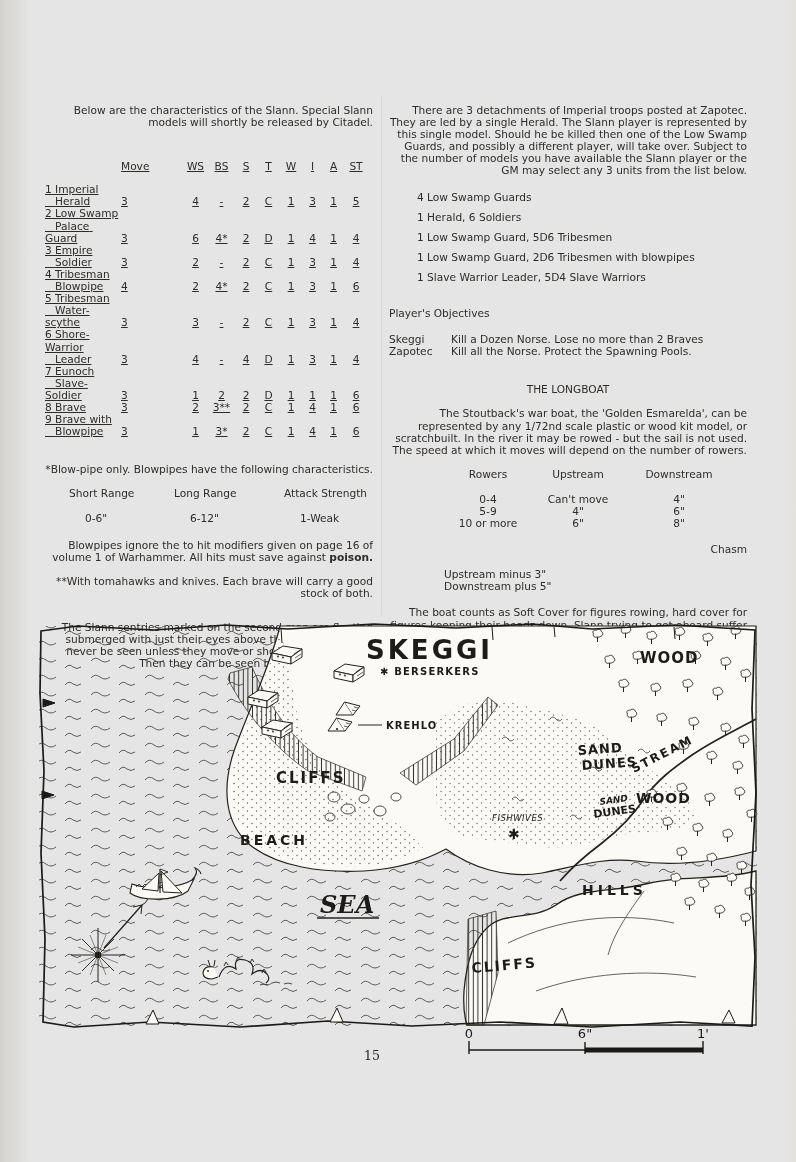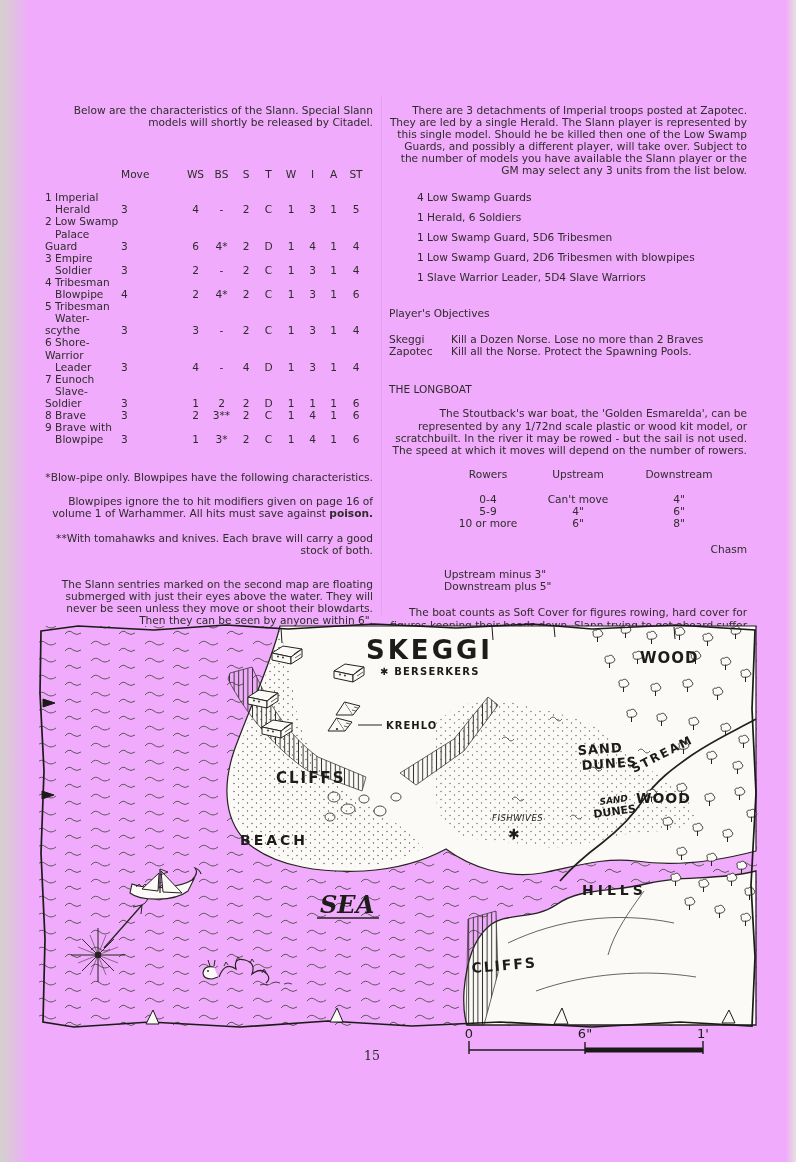--- a/index.html
+++ b/index.html
@@ -1,29 +1,29 @@
 <!DOCTYPE html>
 <html><head>
 <meta charset="utf-8">
 <style>
   html,body{margin:0;padding:0;background:#ffffff;}
-  .page{position:relative;width:796px;height:1162px;background:#f0abfc;overflow:hidden;
+  .page{position:relative;width:796px;height:1162px;background:#e5e5e5;overflow:hidden;
         font-family:"DejaVu Sans","Liberation Sans",sans-serif;color:#2e2c29;}
   .edge-left{position:absolute;left:0;top:0;width:30px;height:100%;
         background:linear-gradient(to right,#d3d1cc,rgba(249,248,245,0));}
   .edge-right{position:absolute;right:0;top:0;width:10px;height:100%;
         background:linear-gradient(to left,#e4e2dd,rgba(249,248,245,0));}
   .fold{position:absolute;left:381px;top:95px;width:1px;height:520px;background:rgba(0,0,0,0.05);}
   .col{position:absolute;top:104px;font-size:10.6px;line-height:12.1px;text-align:justify;}
   .col-left{left:45px;width:328px;}
   .col-right{left:389px;width:358px;}
   .col p{margin:0 0 12px 0;text-align:right;}
   .mt14{margin-top:14px!important}.mt22{margin-top:22px!important}.mt24{margin-top:24px!important}.mt26{margin-top:26px!important}
   
-  .stats{margin-top:40px;}
+  .stats{margin-top:32px;text-decoration:underline;}
   .shead,.srow{display:grid;grid-template-columns:76px 62px 25px 27px 22px 23px 22px 21px 21px 24px;}
   .shead{margin-bottom:11px;}
   .sh{text-align:center;}
   .sh.mv{text-align:left;}
   .sname{white-space:pre-wrap;text-align:left;}
   .sv{align-self:end;text-align:center;}
   .sv.mv{text-align:left;}
   
   .rtable{margin:2px 0 14px 0;}
   .rhead,.rvals{display:grid;grid-template-columns:105px 110px 113px;}
@@ -186,20 +186,32 @@
         <span class="sv">C</span>
         <span class="sv">1</span>
         <span class="sv">4</span>
         <span class="sv">1</span>
         <span class="sv">6</span>
       </div>
     </div>
 
     <p class="mt26">*Blow-pipe only. Blowpipes have the following characteristics.</p>
 
+    <div class="rtable">
+      <div class="rhead">
+        <span>Short Range</span>
+        <span>Long Range</span>
+        <span>Attack Strength</span>
+      </div>
+      <div class="rvals">
+        <span>0-6"</span>
+        <span>6-12"</span>
+        <span>1-Weak</span>
+      </div>
+    </div>
 
     <p><span>Blowpipes ignore the to hit modifiers given on page 16 of volume 1 of Warhammer. All hits must save against </span><b>poison.</b></p>
 
     <p>**With tomahawks and knives. Each brave will carry a good stock of both.</p>
 
     <p class="mt22">The Slann sentries marked on the second map are floating submerged with just their eyes above the water. They will never be seen unless they move or shoot their blowdarts. Then they can be seen by anyone within 6".</p>
   </div>
 
   <div class="col col-right">
     <p>There are 3 detachments of Imperial troops posted at Zapotec. They are led by a single Herald. The Slann player is represented by this single model. Should he be killed then one of the Low Swamp Guards, and possibly a different player, will take over. Subject to the number of models you have available the Slann player or the GM may select any 3 units from the list below.</p>
@@ -216,21 +228,21 @@
 
     <div class="objrow">
       <span>Skeggi</span>
       <span>Kill a Dozen Norse. Lose no more than 2 Braves</span>
     </div>
     <div class="objrow">
       <span>Zapotec</span>
       <span>Kill all the Norse. Protect the Spawning Pools.</span>
     </div>
 
-    <p class="mt26" style="text-align:left">THE LONGBOAT</p>
+    <p class="mt26" style="text-align:center">THE LONGBOAT</p>
     <p>The Stoutback's war boat, the 'Golden Esmarelda', can be represented by any 1/72nd scale plastic or wood kit model, or scratchbuilt. In the river it may be rowed - but the sail is not used. The speed at which it moves will depend on the number of rowers.</p>
 
     <div class="rowtable">
       <div class="rowhead">
         <span>Rowers</span>
         <span>Upstream</span>
         <span>Downstream</span>
       </div>
       <div class="rowrow">
         <span>0-4</span>

